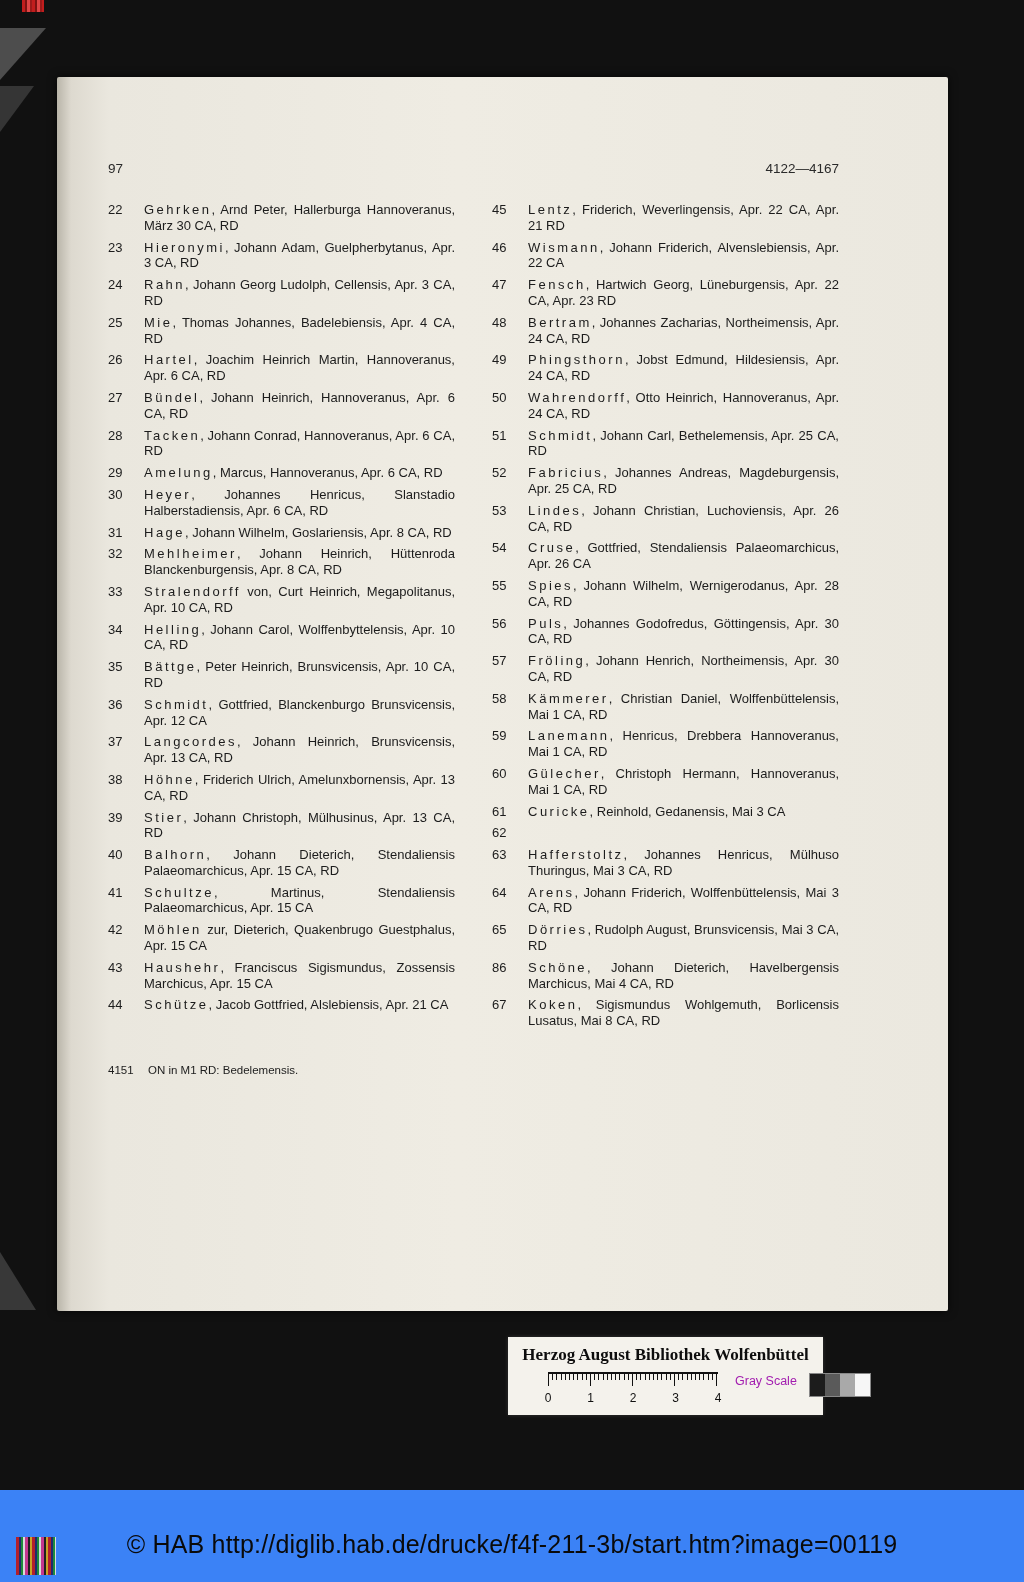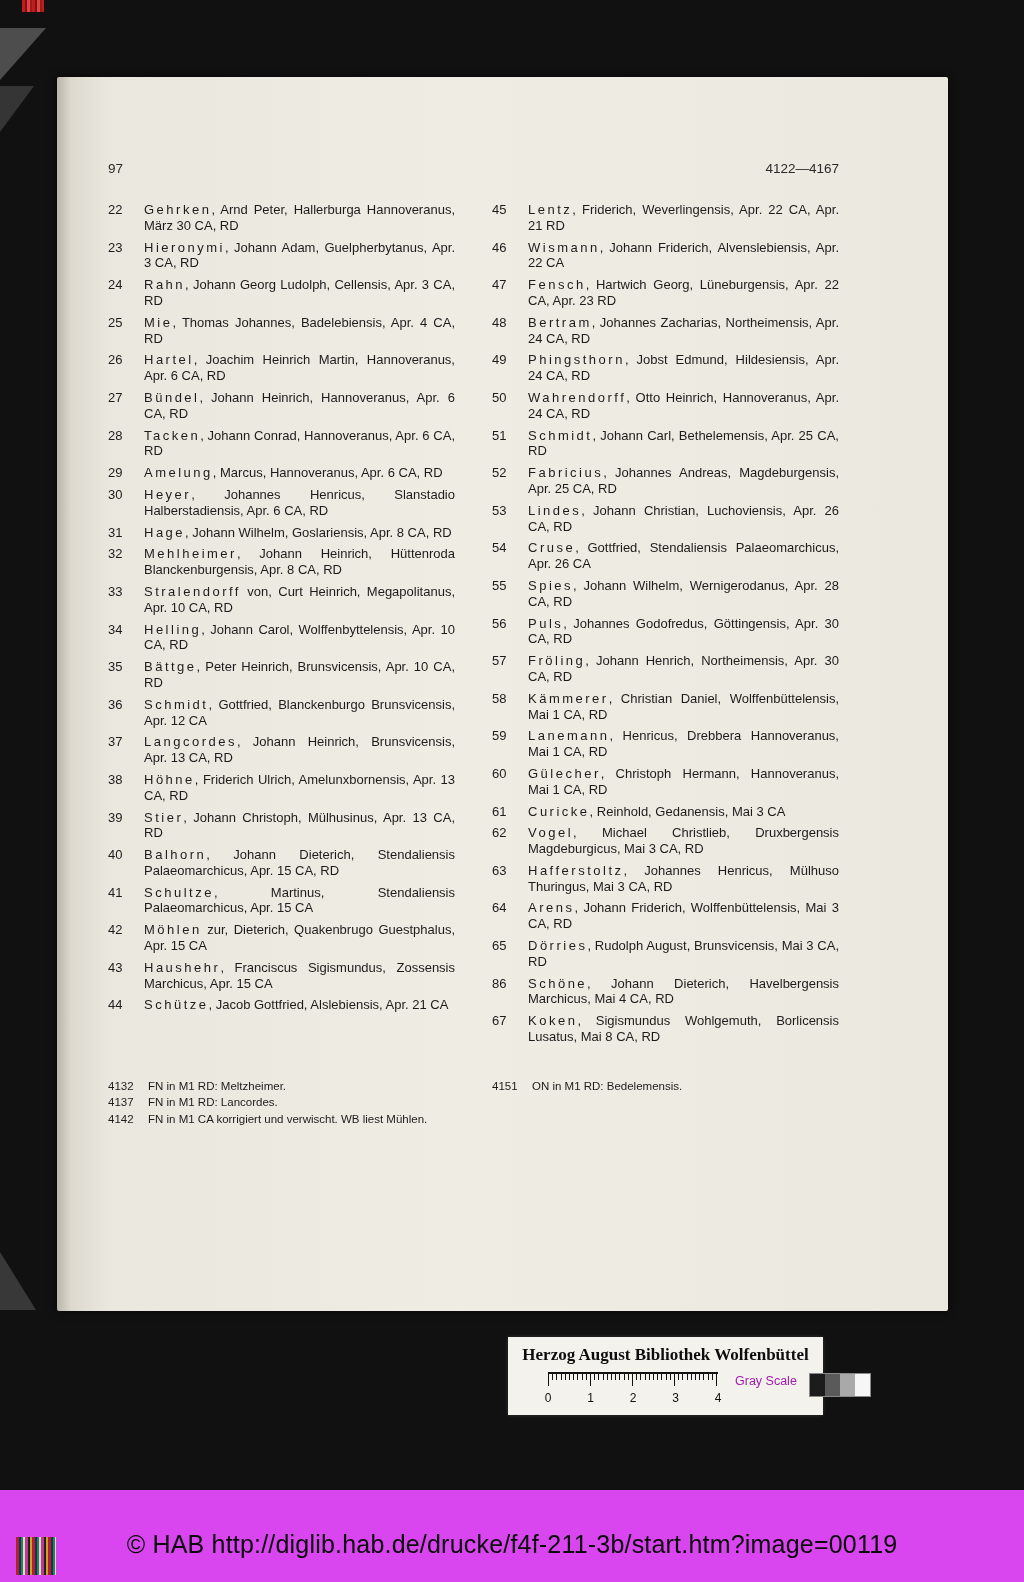--- a/index.html
+++ b/index.html
@@ -48,21 +48,21 @@
       repeating-linear-gradient(90deg,#111 0 1px,transparent 1px 4.2px);
     background-size:170px 12px,170px 6px;background-repeat:no-repeat;}
   .ruler-numbers{display:flex;justify-content:space-between;width:180px;margin:5px 0 0 -5px;
     font-size:12px;color:#111;}
   .ruler-numbers span{width:10px;text-align:center;}
   .grayscale-text{font-size:12.5px;color:#a21caf;margin:2px 0 0 12px;white-space:nowrap;}
   .patches{display:flex;margin:1px 0 0 12px;border:1px solid #888;}
   .patch{width:15px;height:22px;}
 
   
-  .footer-strip{position:absolute;left:0;top:1490px;width:1024px;height:92px;background:#d946ef;}
+  .footer-strip{position:absolute;left:0;top:1490px;width:1024px;height:92px;background:#3b82f6;}
   .copyright{padding-top:40px;text-align:center;font-size:25px;color:#0a0a0a;letter-spacing:.2px;}
   .barcode{position:absolute;left:16px;top:47px;width:40px;height:38px;
     background:repeating-linear-gradient(90deg,#b3202c 0 3px,#1f2a6e 3px 5px,#1d8a3c 5px 7px,#d9d9d9 7px 9px,#c4378f 9px 12px,#202020 12px 14px,#c9a227 14px 16px);}
 </style>
 </head>
 <body>
 
 <div class="canvas">
 
   <div class="reg-mark-top"></div>
@@ -278,21 +278,20 @@
               <span class="text"><span class="surname">Gülecher</span><span>, Christoph Hermann, Hannoveranus, Mai 1 CA, RD</span></span>
             </div>
 
             <div class="entry">
               <span class="num">61</span>
               <span class="text"><span class="surname">Curicke</span><span>, Reinhold, Gedanensis, Mai 3 CA</span></span>
             </div>
 
             <div class="entry">
               <span class="num">62</span>
-              <span class="text"><span class="surname">Vogel</span><span>, Michael Christlieb, Druxbergensis Magdeburgicus, Mai 3 CA, RD</span></span>
             </div>
 
             <div class="entry">
               <span class="num">63</span>
               <span class="text"><span class="surname">Hafferstoltz</span><span>, Johannes Henricus, Mülhuso Thuringus, Mai 3 CA, RD</span></span>
             </div>
 
             <div class="entry">
               <span class="num">64</span>
               <span class="text"><span class="surname">Arens</span><span>, Johann Friderich, Wolffenbüttelensis, Mai 3 CA, RD</span></span>
@@ -309,37 +308,20 @@
             </div>
 
             <div class="entry">
               <span class="num">67</span>
               <span class="text"><span class="surname">Koken</span><span>, Sigismundus Wohlgemuth, Borlicensis Lusatus, Mai 8 CA, RD</span></span>
             </div>
           </div>
       </div>
 
       <div class="footnotes">
-        <div class="col">
-
-            <div class="fn">
-              <span class="fn-num">4132</span>
-              <span class="fn-text">FN in M1 RD: Meltzheimer.</span>
-            </div>
-
-            <div class="fn">
-              <span class="fn-num">4137</span>
-              <span class="fn-text">FN in M1 RD: Lancordes.</span>
-            </div>
-
-            <div class="fn">
-              <span class="fn-num">4142</span>
-              <span class="fn-text">FN in M1 CA korrigiert und verwischt. WB liest Mühlen.</span>
-            </div>
-          </div>
         <div class="col">
 
             <div class="fn">
               <span class="fn-num">4151</span>
               <span class="fn-text">ON in M1 RD: Bedelemensis.</span>
             </div>
 
           </div>
       </div>
 

